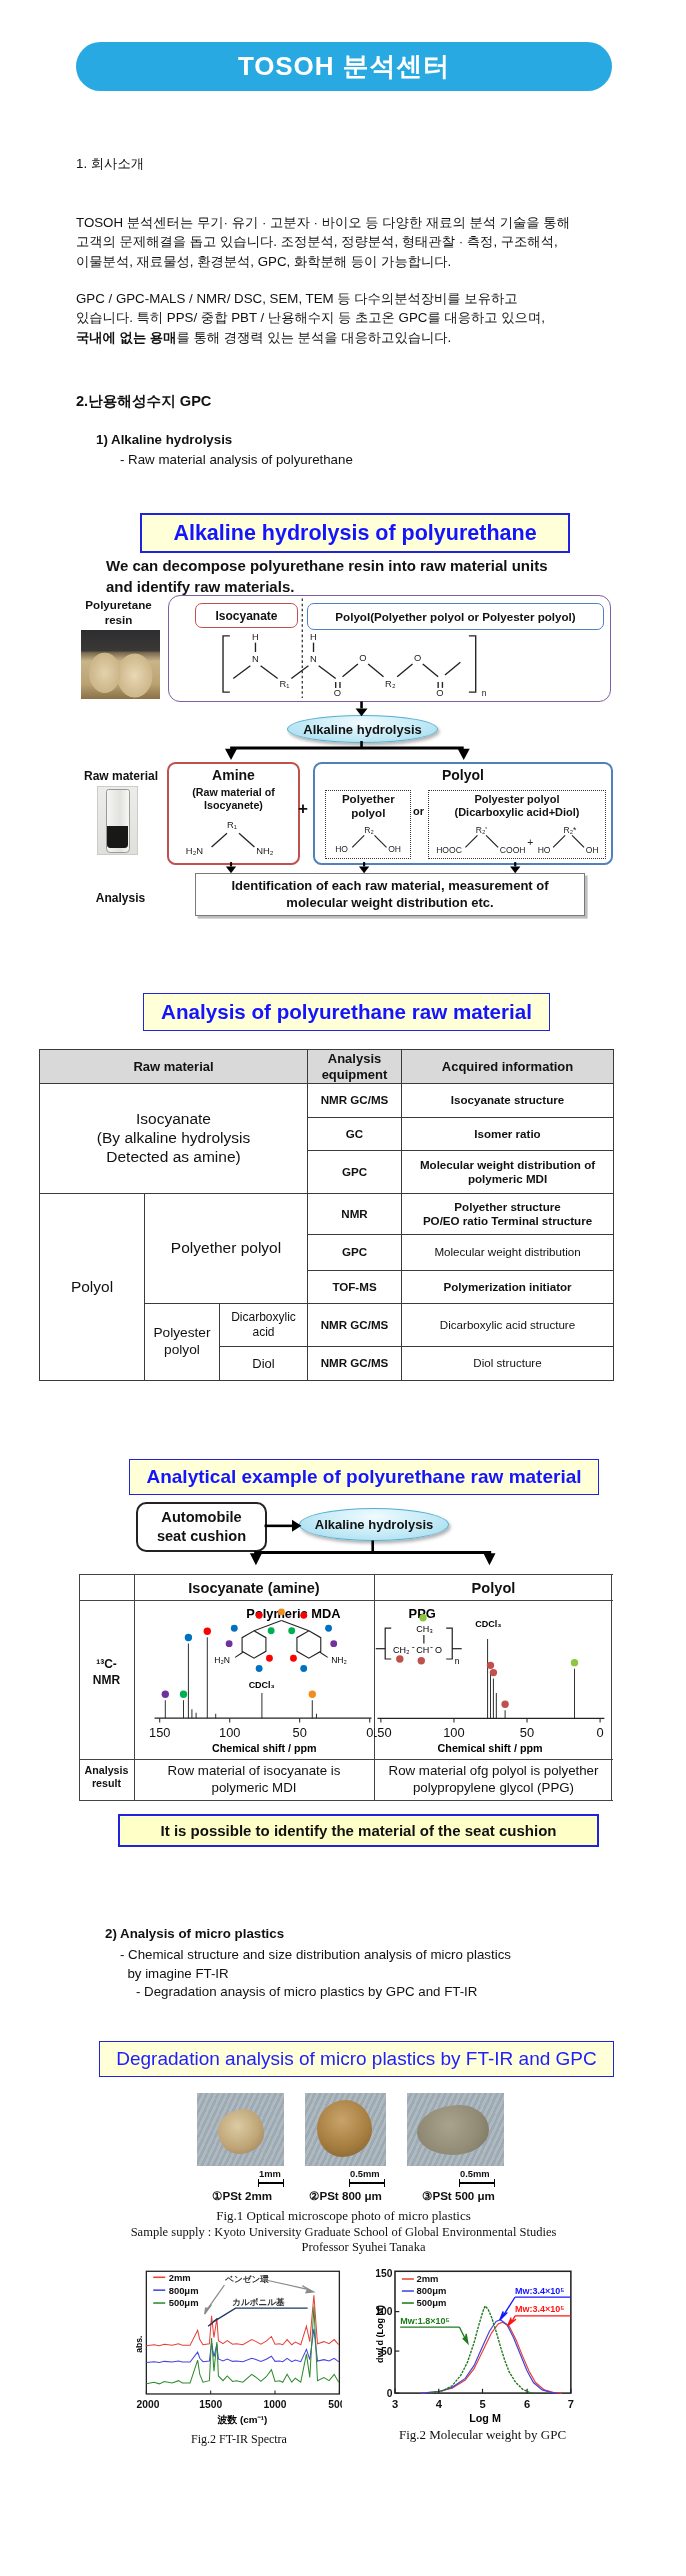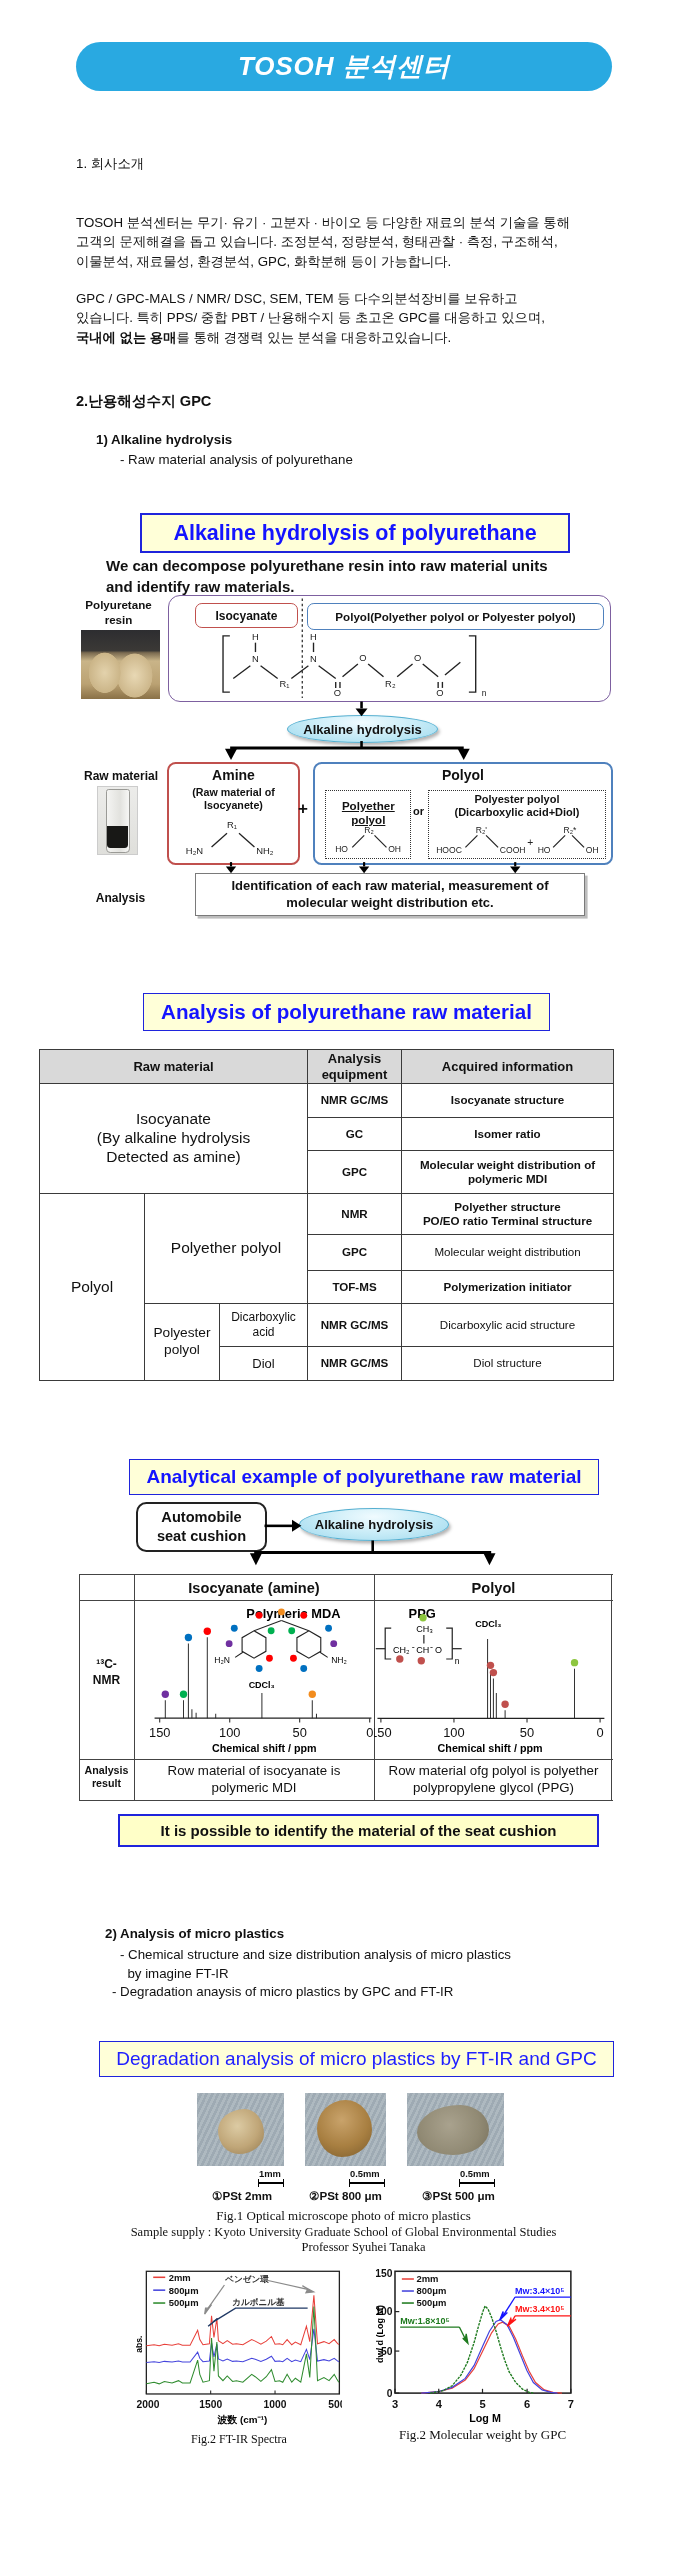--- a/index.html
+++ b/index.html
@@ -38,21 +38,21 @@
   .sbar{border-left:1.7px solid #000;border-right:1.7px solid #000;height:7.7px;display:flex;align-items:center;}
   .sbar i{display:block;height:2.6px;background:#000;width:100%;}
   .nmrline{position:absolute;background:#444;}
   svg text{font-family:"Liberation Sans",sans-serif;}
 </style>
 </head>
 <body>
 
 <div id="page">
 
-  <div class="abs ctr" style="left:76px;top:42px;width:536px;height:49px;border-radius:25px;background:#29A9E1;font-style:italic;">
+  <div class="abs ctr" style="left:76px;top:42px;width:536px;height:49px;border-radius:25px;background:#29A9E1;">
     <span style="color:#fff;font-weight:bold;font-size:26px;letter-spacing:0.9px;">TOSOH 분석센터</span>
   </div>
 
   <div class="abs" style="left:76px;top:155px;font-size:13.3px;">1. 회사소개</div>
   <div class="abs pre" style="left:76px;top:213px;width:543px;font-size:13.3px;line-height:19.3px;">TOSOH 분석센터는 무기· 유기 · 고분자 · 바이오 등 다양한 재료의 분석 기술을 통해
 고객의 문제해결을 돕고 있습니다. 조정분석, 정량분석, 형태관찰 · 측정, 구조해석,
 이물분석, 재료물성, 환경분석, GPC, 화학분해 등이 가능합니다.</div>
   <div class="abs pre" style="left:76px;top:289px;width:543px;font-size:13.3px;line-height:19.3px;"><span>GPC / GPC-MALS / NMR/ DSC, SEM, TEM 등 다수의분석장비를 보유하고
 있습니다.   특히 PPS/ 중합 PBT / 난용해수지 등 초고온 GPC를 대응하고 있으며,
 </span><span class="b">국내에 없는 용매</span><span>를 통해 경쟁력 있는 분석을 대응하고있습니다.</span></div>
@@ -131,21 +131,21 @@
         <text x="90" y="44">NH₂</text>
       </g>
     </svg>
   </div>
 
   <div class="abs b" style="left:298px;top:799px;font-size:17px;">+</div>
 
   <div class="abs bbox" style="left:313px;top:762px;width:296px;height:99px;">
     <div class="abs ctr b" style="left:0;top:3.4px;width:100%;font-size:14px;">Polyol</div>
     <div class="abs dot" style="left:10.3px;top:26px;width:84px;height:67px;">
-      <div class="abs ctr pre b" style="left:0;top:8px;width:100%;font-size:11.6px;line-height:13.7px;text-decoration:underline;">Polyether
+      <div class="abs ctr pre b" style="left:0;top:1px;width:100%;font-size:11.6px;line-height:13.7px;">Polyether
 polyol</div>
       <svg class="abs" style="left:3.4px;top:34px;" width="77" height="31" viewBox="0 0 90 36">
         <g stroke="#222" stroke-width="1.4">
           <line x1="26" y1="26" x2="40" y2="12"></line>
             <line x1="52" y1="12" x2="66" y2="26"></line>
         </g>
         <g font-size="10" fill="#222">
           <text x="6" y="32">HO</text>
           <text x="40" y="9">R₂</text>
           <text x="68" y="32">OH</text>
@@ -384,21 +384,21 @@
       </g>
       <text x="135" y="172" font-size="12.5" font-weight="bold" text-anchor="middle">Chemical shift / ppm</text>
     </svg>
   </div>
 
   <div class="abs ctr b" style="left:118px;top:1814px;width:477px;height:29px;background:#FFFFC8;border:2.1px solid #1F24DC;font-size:15px;">It is possible to identify the material of the seat cushion</div>
 
   <div class="abs b" style="left:105px;top:1926px;font-size:13.3px;">2) Analysis of micro plastics</div>
   <div class="abs pre" style="left:120px;top:1945px;width:498px;font-size:13.3px;line-height:19px;">- Chemical structure and size distribution analysis of micro plastics
 &nbsp;&nbsp;by imagine FT-IR</div>
-  <div class="abs" style="left:112px;top:1984px;width:498px;font-size:13.3px;">- Degradation anaysis of micro plastics by GPC and FT-IR</div>
+  <div class="abs" style="left:136px;top:1984px;width:498px;font-size:13.3px;">- Degradation anaysis of micro plastics by GPC and FT-IR</div>
 
   <div class="abs banner ctr" style="left:99px;top:2041px;width:513px;height:34px;font-size:19px;font-weight:400;border-width:1.7px;color:#2020FF;">Degradation analysis of micro plastics by FT-IR and GPC</div>
 
   <div class="abs mphoto" style="left:197px;top:2093px;width:87px;height:73px;">
     <div class="blob" style="left:20.6px;top:15.5px;width:46px;height:45px;border-radius:58% 42% 55% 45% / 48% 55% 45% 52%;
                 background:radial-gradient(circle at 42% 38%,#DCCBA4 0%,#C0A678 55%,#93794F 100%);"></div>
   </div>
   <div class="abs mphoto" style="left:305px;top:2093px;width:81px;height:73px;">
     <div class="blob" style="left:12px;top:6.9px;width:55px;height:57px;border-radius:52% 48% 55% 45% / 50% 52% 48% 50%;
                 background:radial-gradient(circle at 45% 35%,#C9A36B 0%,#A87F41 55%,#7A5B2C 100%);"></div>

